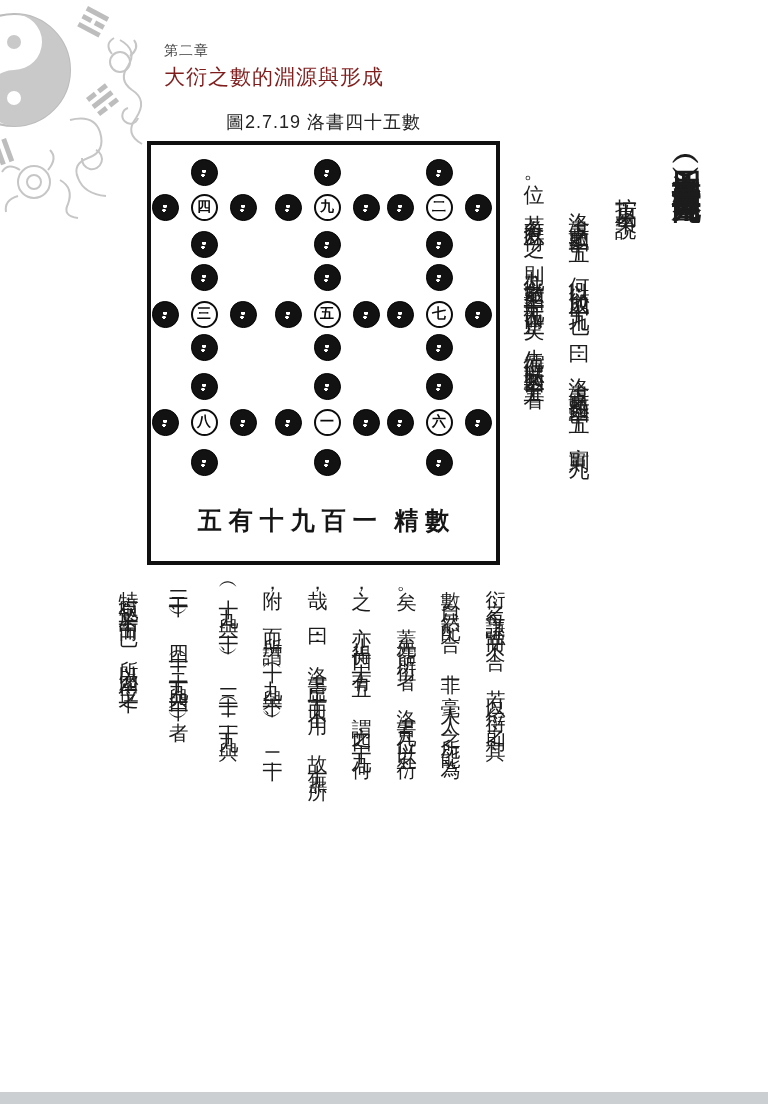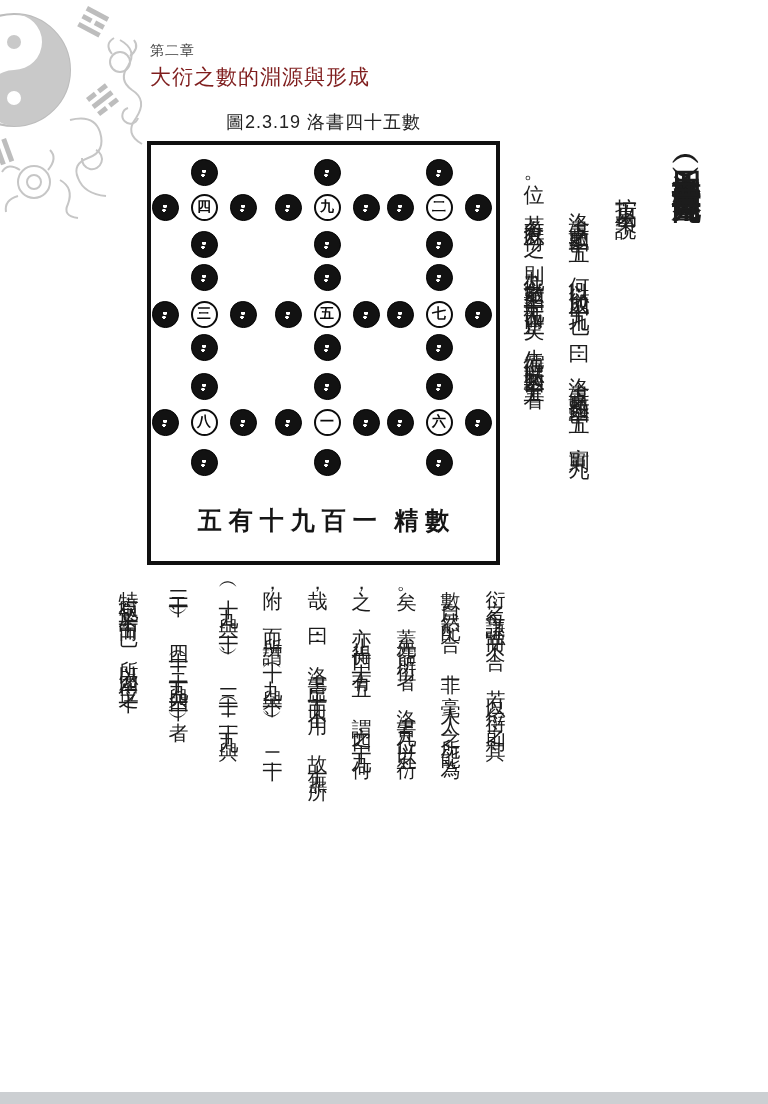--- a/index.html
+++ b/index.html
@@ -4,21 +4,21 @@
 <style>
   html,body{margin:0;padding:0;background:#e8e8e8;}
   .page{
     position:relative;width:768px;height:1104px;margin:0 auto;
     background:#ffffff;overflow:hidden;
     font-family:"Liberation Serif","DejaVu Serif",serif;color:#1f1f1f;
   }
   
   .ornament{position:absolute;left:0;top:0;width:160px;height:220px;}
   
-  .chapter{position:absolute;left:150px;top:42px;font-family:"Liberation Sans","DejaVu Sans",sans-serif;color:#3d3d3d;}
+  .chapter{position:absolute;left:164px;top:42px;font-family:"Liberation Sans","DejaVu Sans",sans-serif;color:#3d3d3d;}
   .chapter .label{font-size:14px;letter-spacing:1px;}
   .chapter .title{font-size:21px;letter-spacing:1px;margin-top:3px;color:#7f1d1d;}
   
   .figcap{
     position:absolute;left:147px;top:110px;width:353px;text-align:center;
     font-family:"Liberation Sans","DejaVu Sans",sans-serif;
     font-size:18px;letter-spacing:1px;color:#222;font-weight:500;
   }
   
   .diagram{
@@ -107,21 +107,21 @@
         <path d="M112 54 q-8 -10 2 -16 M130 56 q10 -8 4 -16"></path>
       </g>
     </svg>
   </div>
 
   <div class="chapter">
     <div class="label">第二章</div>
     <div class="title">大衍之數的淵源與形成</div>
   </div>
 
-  <div class="figcap">圖2.3.19 洛書四十五數</div>
+  <div class="figcap">圖2.7.19 洛書四十五數</div>
 
   <div class="diagram">
     <div id="circles">
         <div class="circle blob" style="left: 39.5px; top: 13.5px;"></div>
         <div class="circle blob" style="left: 0.5px; top: 48.5px;"></div>
         <div class="circle num" style="left: 39.5px; top: 48.5px;">四</div>
         <div class="circle blob" style="left: 78.5px; top: 48.5px;"></div>
         <div class="circle blob" style="left: 39.5px; top: 85.5px;"></div>
         <div class="circle blob" style="left: 162.5px; top: 13.5px;"></div>
         <div class="circle blob" style="left: 123.5px; top: 48.5px;"></div>

